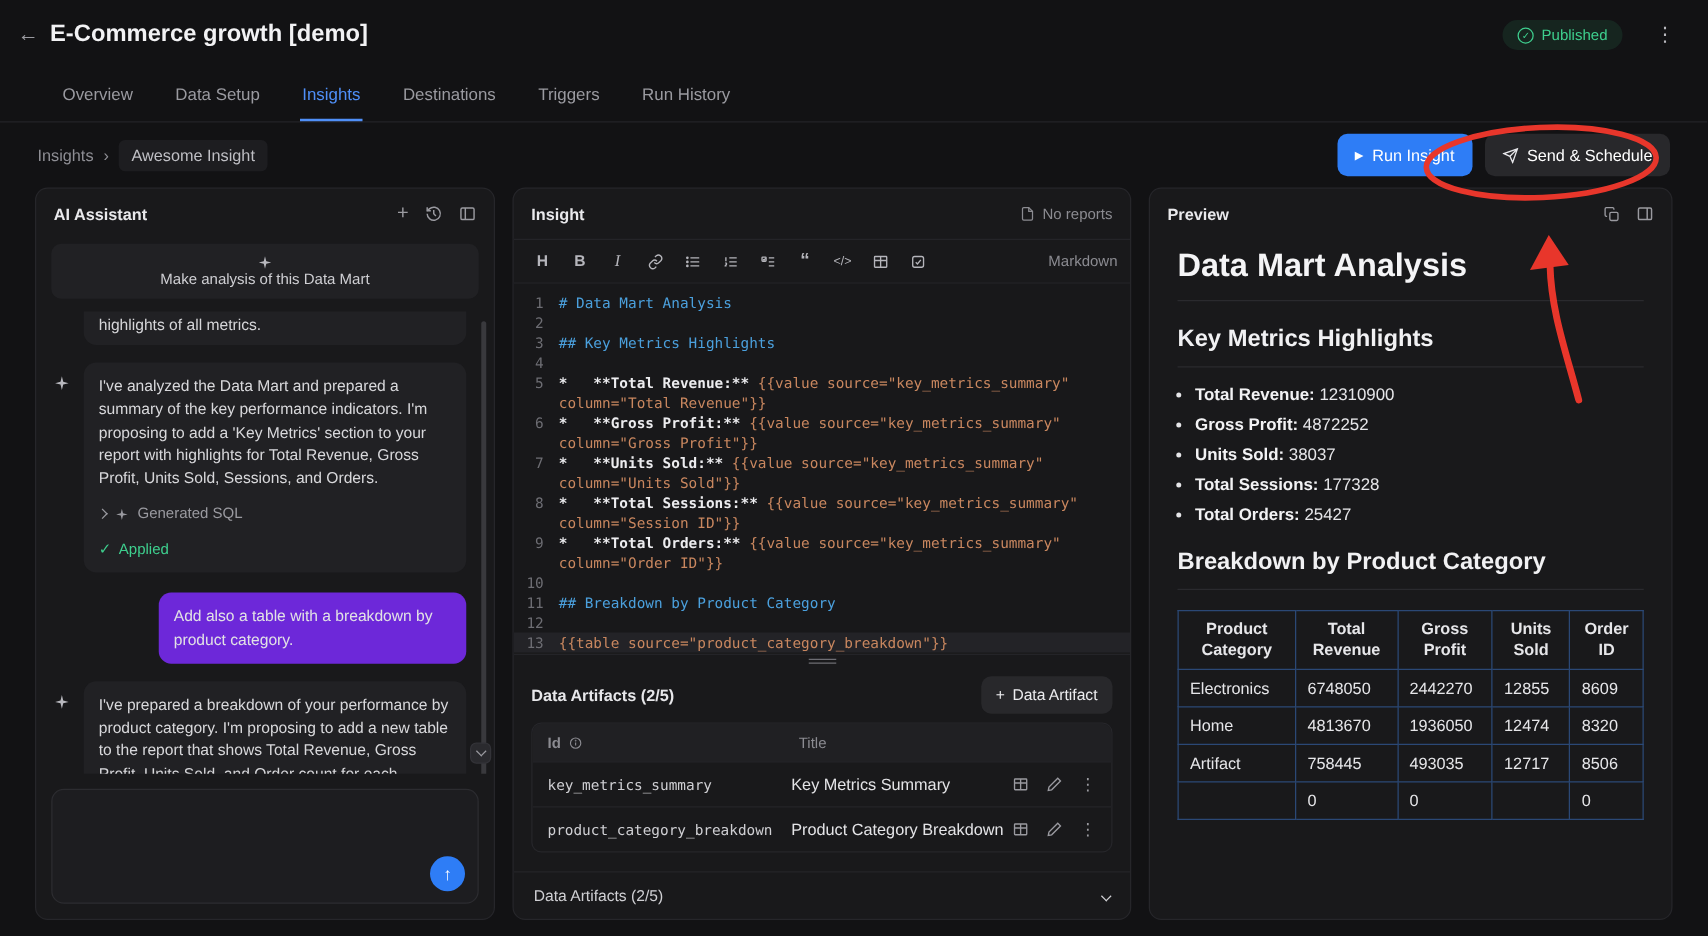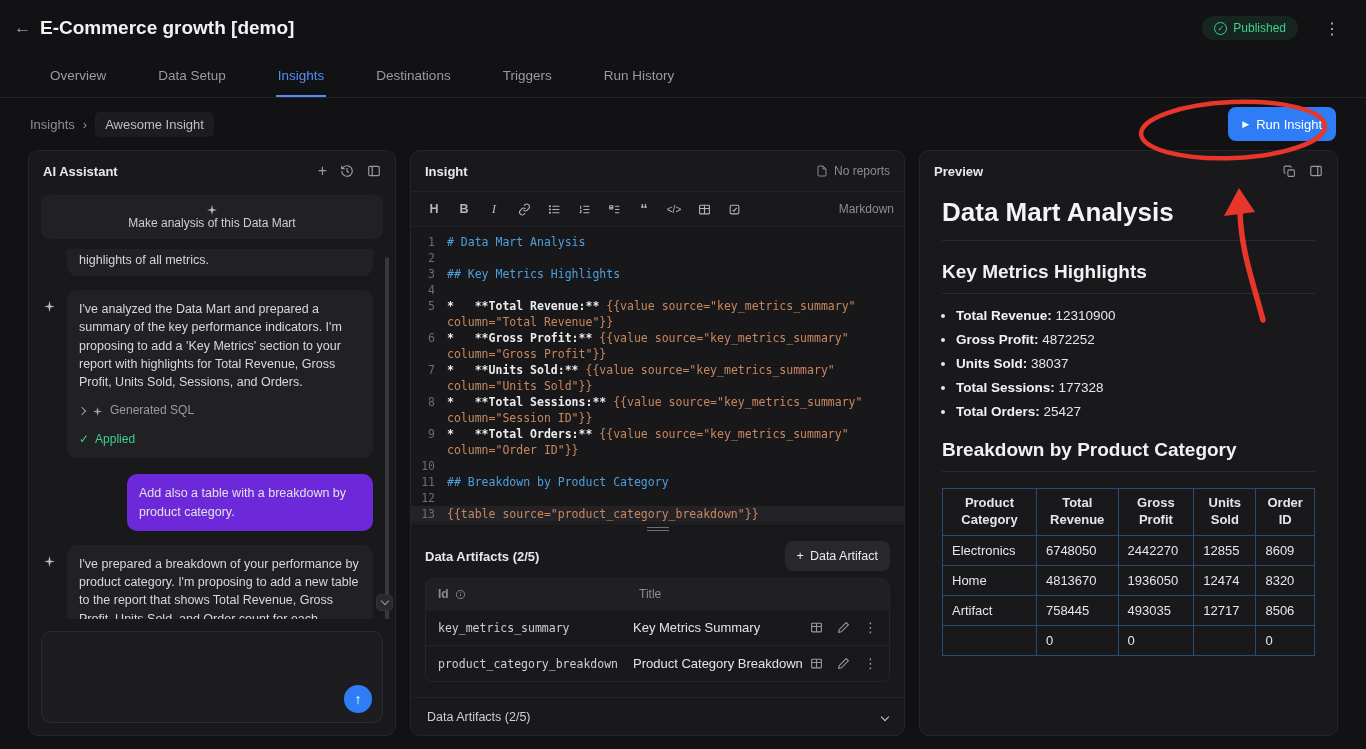--- a/index.html
+++ b/index.html
@@ -13,21 +13,21 @@
   .topbar { height:56px; display:flex; align-items:center; padding:0 22px 0 14px; }
   .back-btn { color:#9a9aa0; font-size:17px; width:26px; cursor:pointer; }
   .page-title { font-size:19px; font-weight:700; color:#f2f2f4; }
   .topbar-right { margin-left:auto; display:flex; align-items:center; gap:22px; }
   .published-badge { display:flex; align-items:center; gap:6px; background:rgba(62,207,142,.1);
     color:#3ecf8e; font-size:12px; padding:5px 12px; border-radius:13px; }
   .badge-check { width:13px; height:13px; border:1.3px solid #3ecf8e; border-radius:50%;
     font-size:8px; display:flex; align-items:center; justify-content:center; }
   .kebab { color:#b9b9bf; font-size:16px; cursor:pointer; padding:0 4px; }
   
-  .tabs { display:flex; gap:48px; padding:0 48px; border-bottom:1px solid #232327; height:42px; }
+  .tabs { display:flex; gap:30px; padding:0 48px; border-bottom:1px solid #232327; height:42px; }
   .tab { color:#9a9aa0; font-size:13.5px; display:flex; align-items:center; cursor:pointer;
     border-bottom:2px solid transparent; padding:0 2px; }
   .tab.active { color:#4f8ff7; border-bottom-color:#4f8ff7; }
   
   .subheader { height:52px; display:flex; align-items:center; padding:0 30px; }
   .breadcrumb { display:flex; align-items:center; gap:8px; color:#8e8e94; font-size:13px; }
   .crumb-current { background:#1d1d20; color:#bfbfc4; padding:5px 10px; border-radius:5px; }
   .subheader-actions { margin-left:auto; display:flex; gap:10px; z-index:5; }
   .btn { display:flex; align-items:center; gap:7px; height:34px; padding:0 14px;
     border:none; border-radius:8px; font-size:13px; color:#fff; cursor:pointer;
@@ -157,20 +157,26 @@
 <div class="subheader">
   <div class="breadcrumb">
     <span>Insights</span>
     <span>›</span>
     <span class="crumb-current">Awesome Insight</span>
   </div>
   <div class="subheader-actions">
     <button class="btn btn-primary">
       <span class="play-glyph">▶</span>
       <span>Run Insight</span>
+    </button>
+    <button class="btn btn-dark">
+      <svg class="ic" width="13" height="13" viewBox="0 0 24 24" fill="none" stroke="#e7e7ea" stroke-width="2">
+          <path d="M22 2 11 13M22 2 15 22l-4-9-9-4 20-7z"></path>
+        </svg>
+      <span>Send &amp; Schedule</span>
     </button>
   </div>
 </div>
 
 <main class="panels">
 
   <section class="panel panel-ai">
     <div class="panel-header">
       <span class="panel-title">AI Assistant</span>
       <div class="panel-header-icons">

